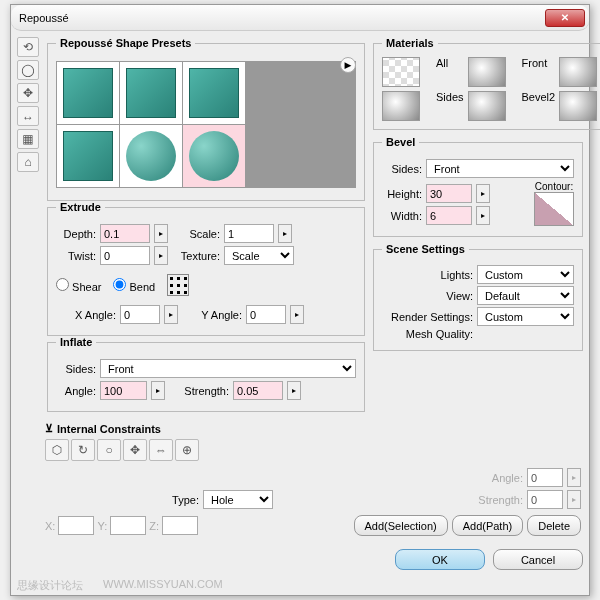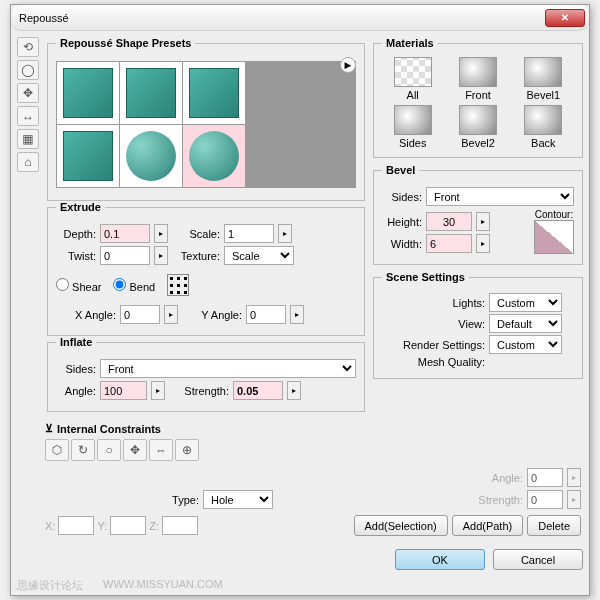--- a/index.html
+++ b/index.html
@@ -15,41 +15,41 @@
 .leftcol { flex: 1; display: flex; flex-direction: column; gap: 0; }
 .rightcol { width: 210px; display: flex; flex-direction: column; gap: 6px; }
 fieldset { border: 1px solid #bbb; padding: 8px; position: relative; }
 legend { padding: 0 4px; font-weight: bold; }
 .presets-grid { display: grid; grid-template-columns: repeat(3,62px); grid-template-rows: repeat(2,62px); gap: 1px; border: 1px solid #999; background: #999; margin: 4px 0; }
 .preset { background: #fff; display: flex; align-items: center; justify-content: center; }
 .preset.sel { background: #fcd8e0; }
 .cube { width: 50px; height: 50px; background: linear-gradient(135deg,#4fb5a8,#2a8278); border: 1px solid #1a6258; }
 .cone { width: 50px; height: 50px; border-radius: 50%; background: radial-gradient(circle at 30% 30%, #8ad5ca,#2a8278); }
 .materials-grid { display: grid; grid-template-columns: repeat(3,1fr); gap: 4px; }
-.mat { display: flex; flex-direction: column; align-items: center; gap: 2px; }
+.mat { display: flex; flex-direction: row; gap: 16px; }
 .mat-sw { width: 38px; height: 30px; border: 1px solid #999; background: radial-gradient(circle at 35% 35%, #fff,#888); }
 .mat-sw.checker { background: repeating-conic-gradient(#ddd 0 25%, #fff 0 50%) 0/12px 12px; }
 .row { display: flex; align-items: center; margin: 3px 0; gap: 4px; }
 .row label { text-align: right; }
 .lbl-sm { width: 40px; }
 .lbl-md { width: 60px; }
 input[type=text], select { height: 19px; border: 1px solid #aaa; padding: 0 3px; background: #fff; }
 input.pink { background: #fde0e8; }
 .stepper { width: 14px; height: 19px; border: 1px solid #aaa; background: #f0f0f0; display: flex; align-items: center; justify-content: center; font-size: 8px; }
 .radio-row { display: flex; align-items: center; gap: 12px; margin: 9px 0; }
 .qr { width: 22px; height: 22px; background: 
   radial-gradient(#000 2px, transparent 2px) 0 0/7px 7px; border:1px solid #888; }
-.scene-row { display: flex; align-items: center; margin: 2px 12px; }
+.scene-row { display: flex; align-items: center; margin: 2px 0; }
 .scene-row label { width: 95px; text-align: right; padding-right: 4px; }
 .scene-row select { flex: 1; }
 .contour { width: 40px; height: 34px; border: 1px solid #999; background: linear-gradient(to top right, #c8a0b0 50%, #fff 50%); }
 .ic-head { display: flex; align-items: center; gap: 4px; font-weight: bold; margin: 4px 0; }
 .ic-icons { display: flex; gap: 2px; }
 .ic-icons .toolbtn { width: 24px; height: 22px; }
-.btn { height: 21px; padding: 0 10px; border: 1px solid #999; background: linear-gradient(#fdfdfd,#e4e4e4); border-radius: 3px; }
+.btn { height: 21px; padding: 0 10px; border: 1px solid #999; background: linear-gradient(#fdfdfd,#e4e4e4); border-radius: 8px; }
 .btn.primary { background: linear-gradient(#d4ecf8,#a8d8f0); border-color: #5a9ac8; }
 .disabled { color: #aaa; }
 .footer { display: flex; justify-content: flex-end; gap: 8px; padding: 6px; }
 .subfoot { padding: 2px 6px; color: #bbb; font-size: 9px; display:flex; gap:20px;}
 .arrow-btn { position:absolute; top:8px; right:8px; width:16px; height:16px; border:1px solid #aaa; border-radius:50%; display:flex; align-items:center; justify-content:center; font-size:9px; background:#fafafa;}
 </style>
 </head>
 <body>
 
 <div class="window">
@@ -129,21 +129,21 @@
           <legend>Inflate</legend>
           <div class="row">
             <label class="lbl-sm">Sides:</label>
             <select style="flex:1"><option>Front</option></select>
           </div>
           <div class="row">
             <label class="lbl-sm">Angle:</label>
             <input type="text" class="pink" style="width: 47px;" value="100">
             <div class="stepper">▸</div>
             <label class="lbl-md">Strength:</label>
-            <input type="text" class="pink" style="width: 50px; font-weight: bold;" value="0.05">
+            <input type="text" class="pink" style="width: 50px;" value="0.05">
             <div class="stepper">▸</div>
           </div>
         </fieldset>
       </div>
 
       <div class="rightcol">
         <fieldset>
           <legend>Materials</legend>
           <div class="materials-grid">
             <div class="mat">
@@ -176,21 +176,21 @@
         <fieldset>
           <legend>Bevel</legend>
           <div class="row">
             <label class="lbl-sm">Sides:</label>
             <select style="flex:1"><option>Front</option></select>
           </div>
           <div style="display:flex;gap:4px;align-items:flex-start">
             <div style="flex:1">
               <div class="row">
                 <label class="lbl-sm">Height:</label>
-                <input type="text" class="pink" style="width: 46px; text-align: center;" value="30">
+                <input type="text" class="pink" style="width: 46px;" value="30">
                 <div class="stepper">▸</div>
               </div>
               <div class="row">
                 <label class="lbl-sm">Width:</label>
                 <input type="text" class="pink" style="width: 46px;" value="6">
                 <div class="stepper">▸</div>
               </div>
             </div>
             <div style="text-align:center">
               <div style="font-size:10px">Contour:</div>

